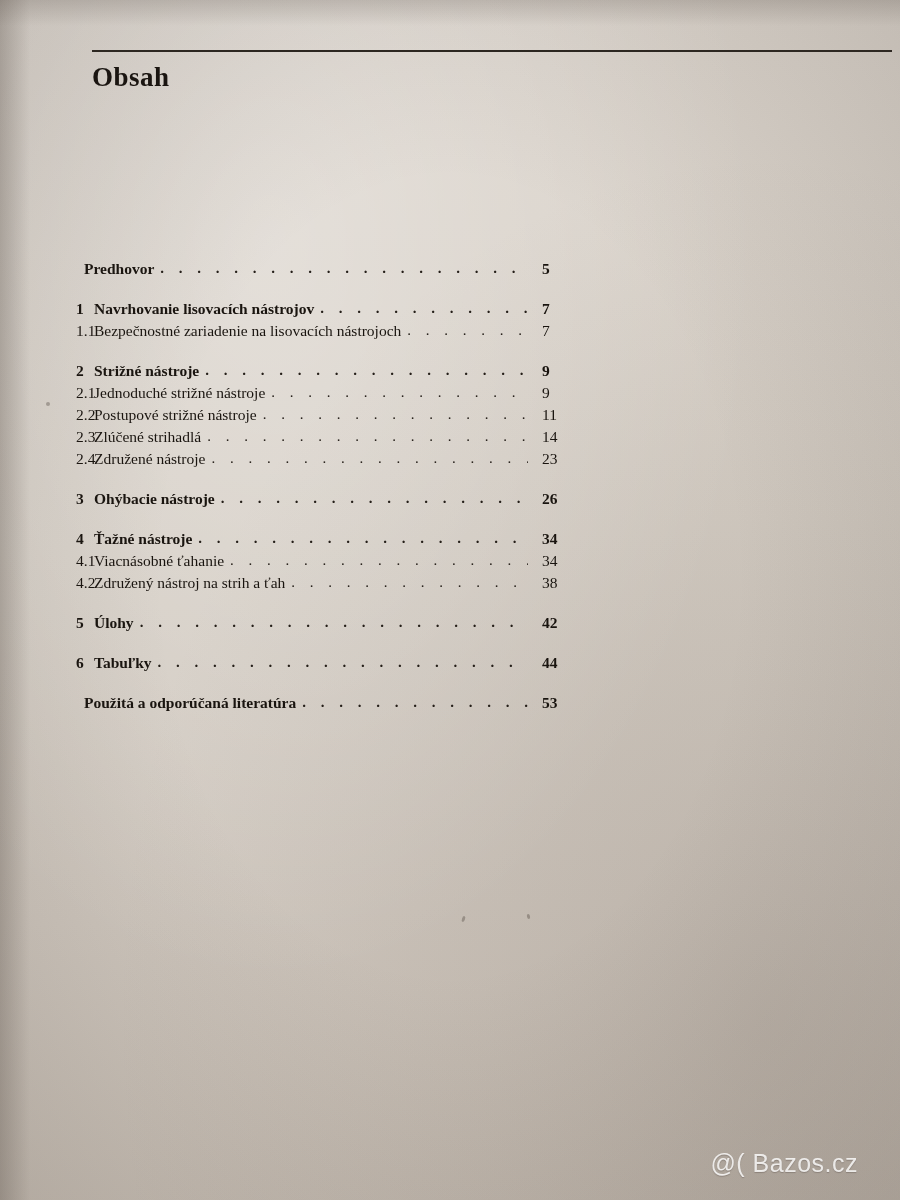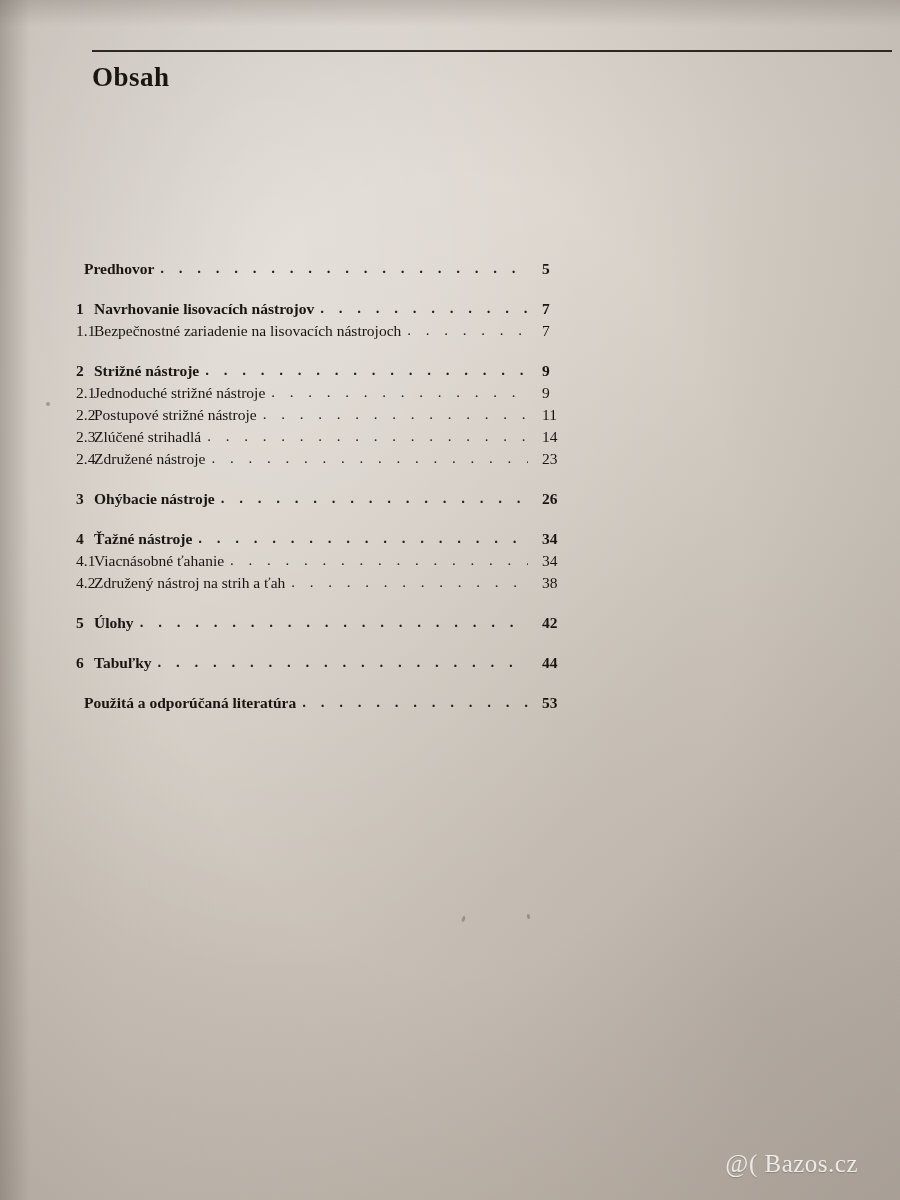--- a/index.html
+++ b/index.html
@@ -105,21 +105,21 @@
   .entry.bold { font-weight: bold; }
   .entry.plain .num { font-weight: normal; }
 
   .entry.nonum .label { padding-left: 8px; }
   .entry.nonum .label { margin-left: 8px; }
 
   .watermark {
     position: absolute;
     right: 42px;
     bottom: 22px;
-    font-family: Liberation Serif, serif;
+    font-family: Liberation Sans, sans-serif;
     font-size: 25px;
     color: rgba(255,255,255,0.82);
     letter-spacing: 0.5px;
     text-shadow: 0 1px 1px rgba(80,70,62,0.35);
   }
 
   .speck {
     position: absolute;
     background: rgba(70,60,52,0.35);
     border-radius: 50%;

